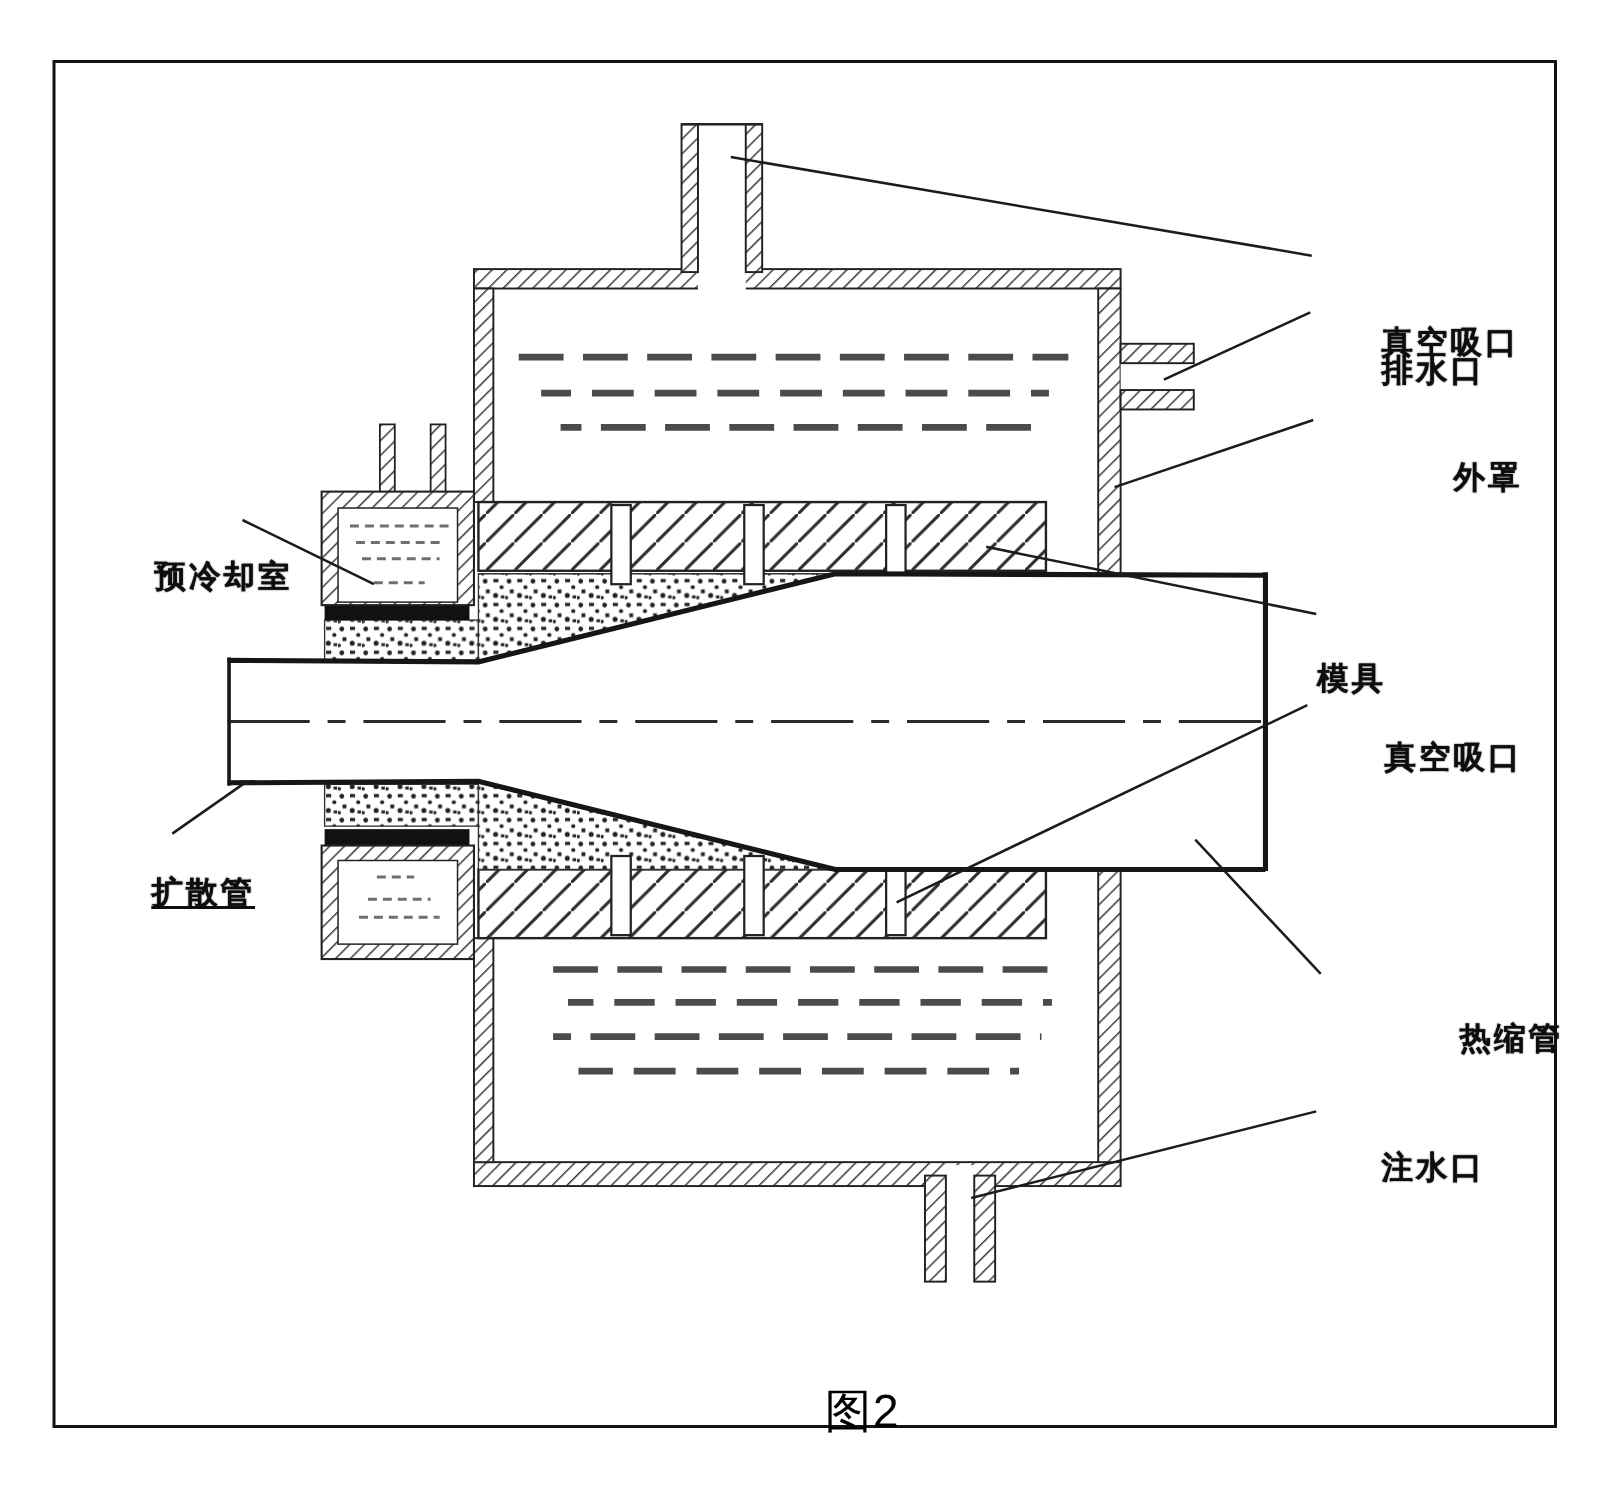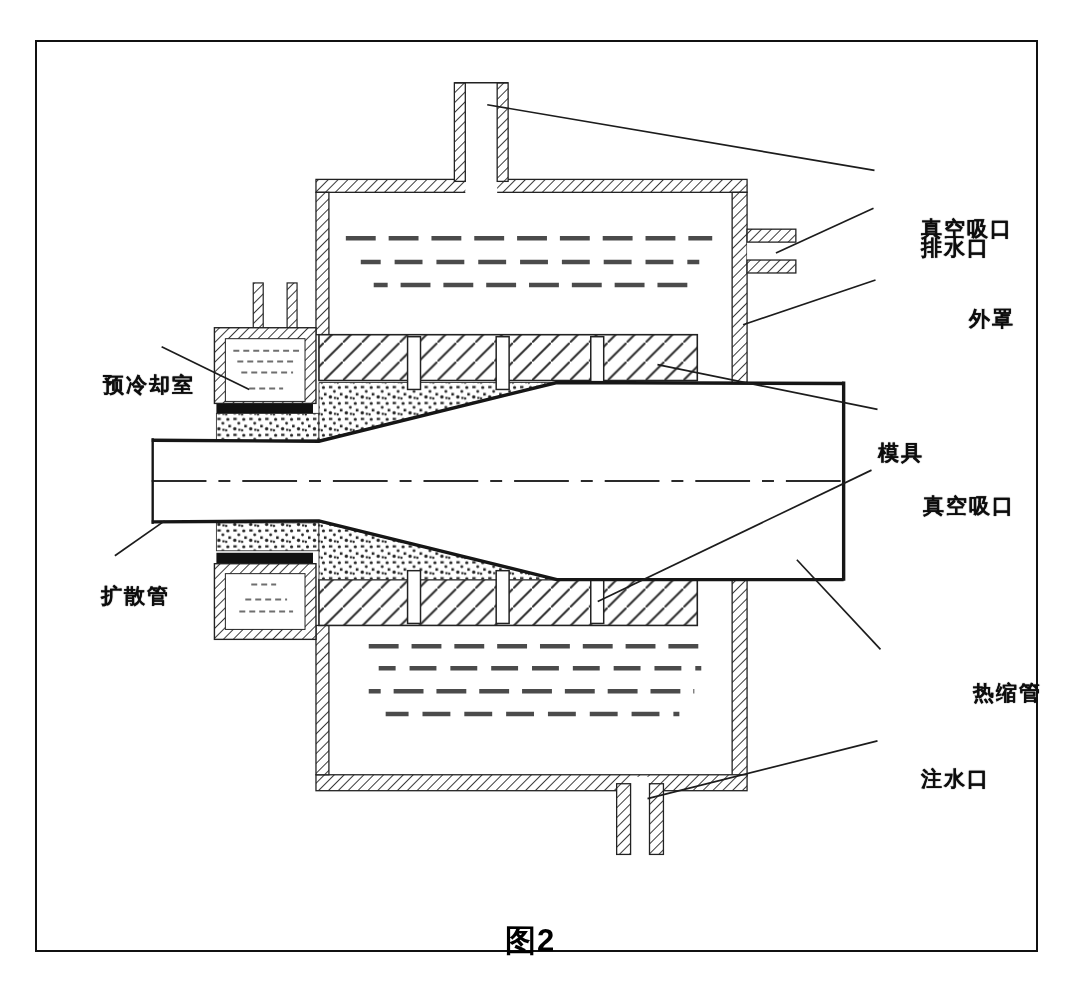--- a/index.html
+++ b/index.html
@@ -11,22 +11,22 @@
     position:absolute;left:35px;top:40px;width:1003px;height:912px;
     border:2.5px solid #111;background:#fff;box-sizing:border-box;
   }
   svg.canvas{position:absolute;left:0;top:0;width:100%;height:100%;}
   .lbl{
     position:absolute;color:#0d0d0d;font-weight:bold;font-size:21px;
     letter-spacing:2px;white-space:nowrap;line-height:1;
     text-shadow:0 0 1px #0d0d0d;
   }
   .caption{
-    position:absolute;left:468px;top:878px;width:140px;text-align:left;
-    color:#000;font-weight:bold;font-size:31px;letter-spacing:1px;
+    position:absolute;left:468px;top:878px;width:140px;text-align:center;
+    color:#000;font-weight:normal;font-size:31px;letter-spacing:1px;
   }
 </style>
 </head>
 <body>
 
 <div class="page">
   <div class="frame">
 
     <svg class="canvas" viewBox="35 40 1003 912">
       <defs>
@@ -170,17 +170,17 @@
     </svg>
 
     <div class="lbl" style="left:884px;top:160px;margin-top:16px;">真空吸口</div>
     <div class="lbl" style="left:884px;top:195px;">排水口</div>
     <div class="lbl" style="left:932px;top:266px;">外罩</div>
     <div class="lbl" style="left:841px;top:400px;">模具</div>
     <div class="lbl" style="left:886px;top:453px;">真空吸口</div>
     <div class="lbl" style="left:936px;top:640px;">热缩管</div>
     <div class="lbl" style="left:884px;top:726px;text-align:center;">注水口</div>
     <div class="lbl" style="left:66px;top:332px;">预冷却室</div>
-    <div class="lbl" style="left:64px;top:543px;">扩散管</div>
+    <div class="lbl" style="left:64px;top:543px;text-decoration:underline;">扩散管</div>
 
     <div class="caption">图2</div>
   </div>
 </div>
 
 </body></html>

